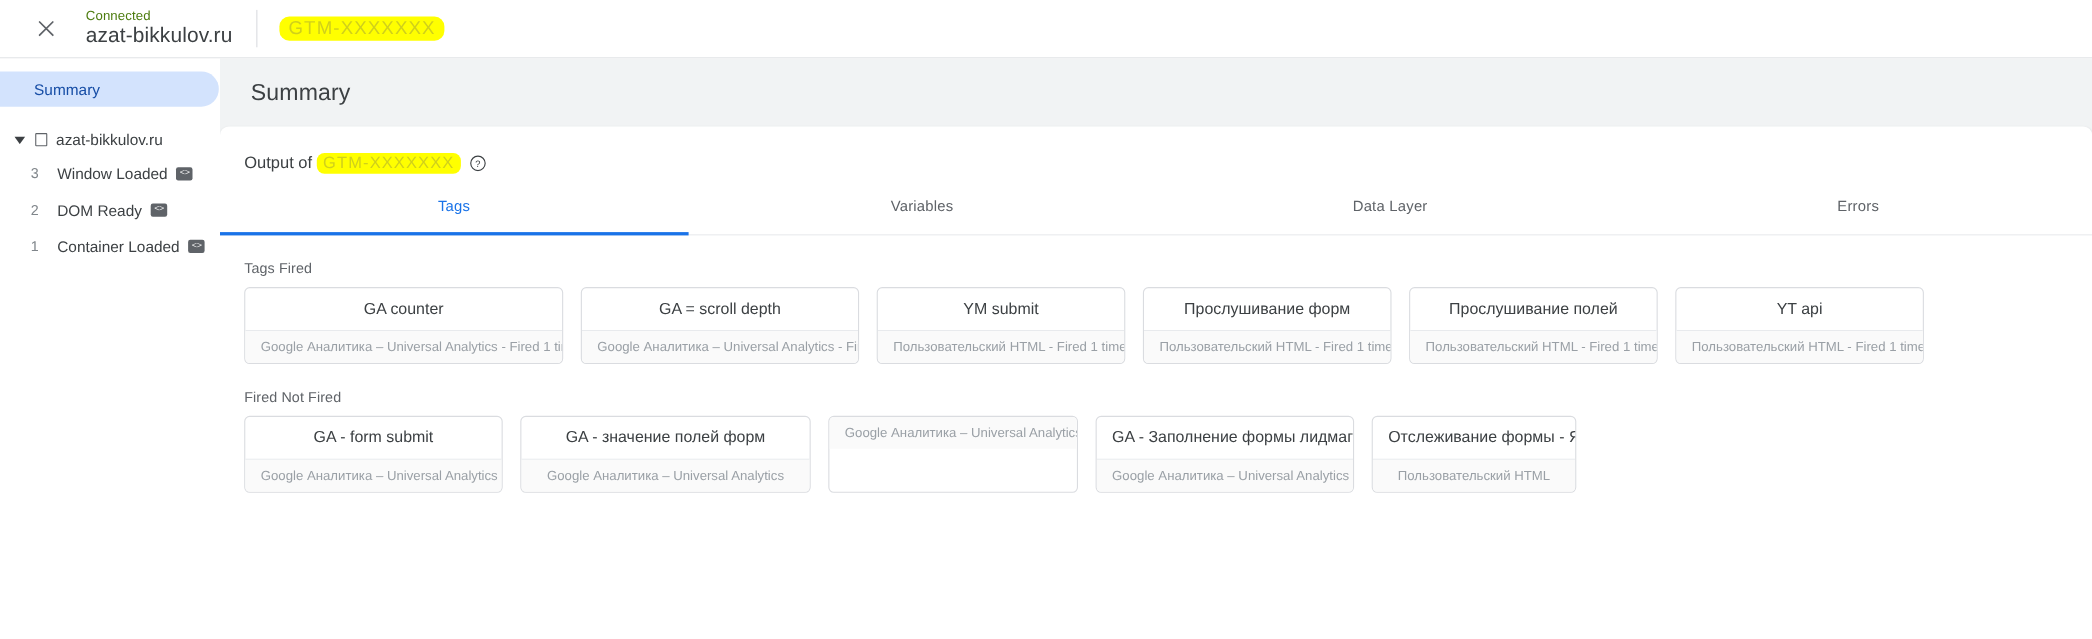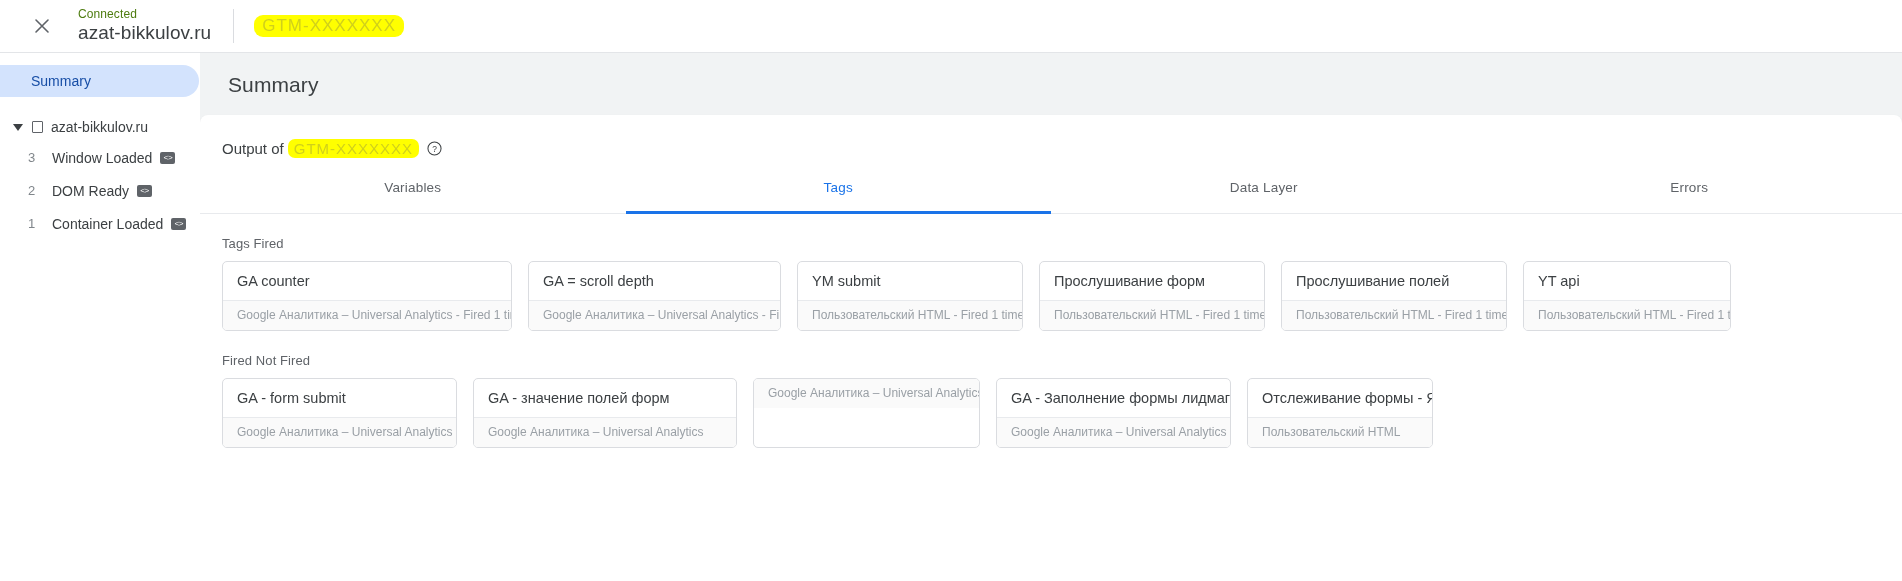--- a/index.html
+++ b/index.html
@@ -244,20 +244,21 @@
   .section-head {
     font-size: 13px;
     color: #5f6368;
     margin: 22px 0 10px 0;
     letter-spacing: .1px;
   }
   .card-grid {
     display: flex;
     flex-wrap: wrap;
     gap: 14px 16px;
+    text-align: center;
   }
   .card {
     border: 1px solid #dadce0;
     border-radius: 5px;
     overflow: hidden;
     background: #ffffff;
     min-width: 0;
     cursor: pointer;
   }
   .card-title {
@@ -347,25 +348,25 @@
         <span class="redacted small">GTM-XXXXXXX</span>
         <span class="help-icon">
           <svg width="15" height="15" viewBox="0 0 16 16">
             <circle cx="8" cy="8" r="7" fill="none" stroke="#3c4043" stroke-width="1.1"></circle>
             <text x="8" y="11.6" text-anchor="middle" font-size="9" font-family="Liberation Sans, sans-serif" fill="#3c4043">?</text>
           </svg>
         </span>
       </div>
 
       <div class="tabs">
+        <div class="tab active">
+          <span>Tags</span>
+        </div>
         <div class="tab">
           <span>Variables</span>
-        </div>
-        <div class="tab active">
-          <span>Tags</span>
         </div>
         <div class="tab">
           <span>Data Layer</span>
         </div>
         <div class="tab">
           <span>Errors</span>
         </div>
       </div>
 
       <div class="section">
@@ -390,21 +391,21 @@
           <div class="card" style="width:226px">
             <div class="card-title">Прослушивание форм</div>
             <div class="card-sub">Пользовательский HTML - Fired 1 time(s)</div>
           </div>
 
           <div class="card" style="width:226px">
             <div class="card-title">Прослушивание полей</div>
             <div class="card-sub">Пользовательский HTML - Fired 1 time(s)</div>
           </div>
 
-          <div class="card" style="width:208px">
+          <div class="card" style="width:226px">
             <div class="card-title">YT api</div>
             <div class="card-sub">Пользовательский HTML - Fired 1 time(s)</div>
           </div>
 
         </div>
       </div>
 
       <div class="section">
         <div class="section-head">Fired Not Fired</div>
         <div class="card-grid">

